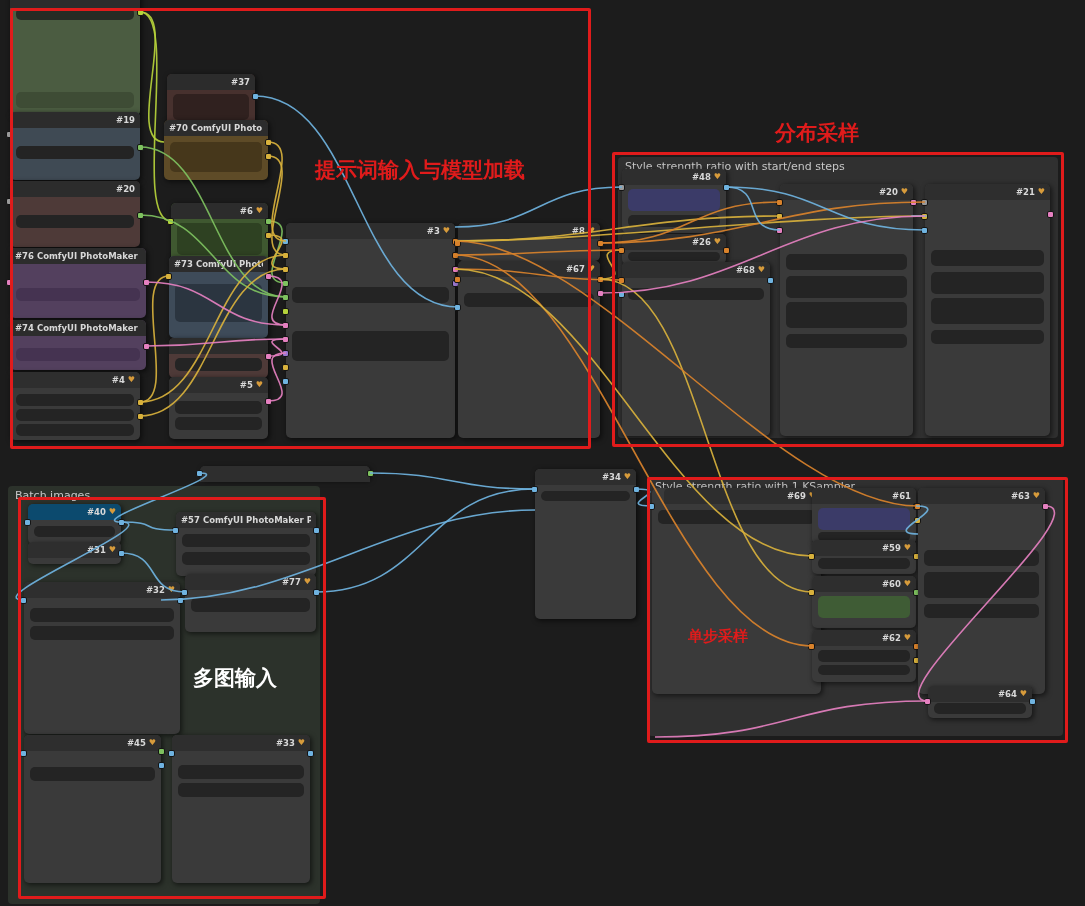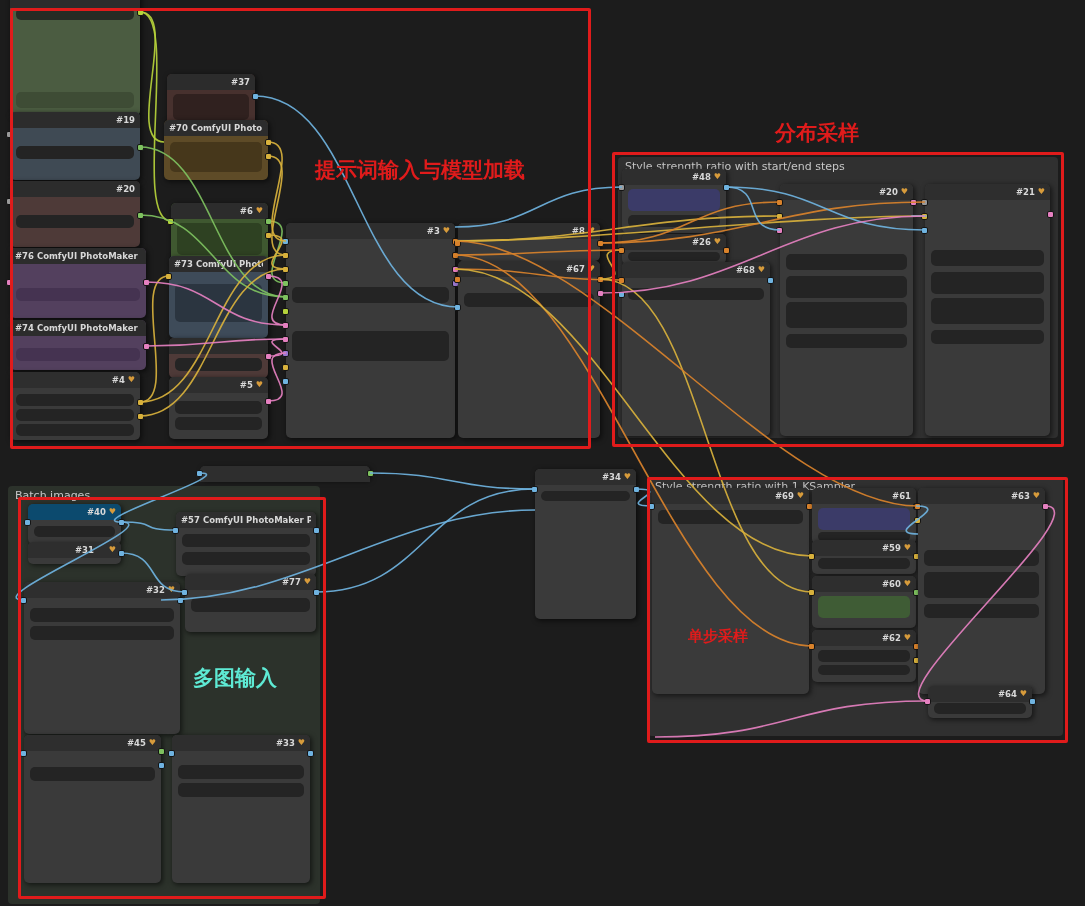--- a/index.html
+++ b/index.html
@@ -239,21 +239,21 @@
         </div>
         <div class="widget" style="top: 66px; height: 16px; background: rgb(36, 36, 36);"></div>
         <div class="widget" style="top: 88px; height: 22px; background: rgb(36, 36, 36);"></div>
         <div class="widget" style="top: 114px; height: 26px; background: rgb(36, 36, 36);"></div>
         <div class="widget" style="top: 146px; height: 14px; background: rgb(36, 36, 36);"></div>
         <div class="port in" style="top: 15px; background: rgb(154, 154, 154);"></div>
         <div class="port in" style="top: 29px; background: rgb(216, 177, 60);"></div>
         <div class="port in" style="top: 43px; background: rgb(111, 179, 224);"></div>
         <div class="port out" style="top: 27px; background: rgb(229, 128, 192);"></div>
       </div>
-      <div class="node" style="left: 652px; top: 488px; width: 157px; height: 206px; background: rgb(58, 58, 58);">
+      <div class="node" style="left: 652px; top: 488px; width: 157px; height: 206px; background: rgb(58, 58, 58); padding-left: 12px;">
         <div class="node-header" style="background: rgb(46, 46, 46);">
           <div class="node-title">#69</div>
           <div class="badge">♥</div>
         </div>
         <div class="widget" style="top: 22px; height: 14px; background: rgb(36, 36, 36);"></div>
         <div class="port in" style="top: 15px; background: rgb(111, 179, 224);"></div>
         <div class="port out" style="top: 15px; background: rgb(217, 130, 43);"></div>
       </div>
       <div class="node" style="left: 812px; top: 488px; width: 104px; height: 56px; background: rgb(58, 58, 58);">
         <div class="node-header" style="background: rgb(46, 46, 46);">
@@ -316,21 +316,21 @@
       <div class="node" style="left: 28px; top: 504px; width: 93px; height: 40px; background: rgb(58, 58, 58);">
         <div class="node-header" style="background: #0c4a6e;">
           <div class="node-title">#40</div>
           <div class="badge">♥</div>
         </div>
         <div class="widget" style="top: 22px; height: 11px; background: rgb(36, 36, 36);"></div>
         <div class="port in" style="top: 15px; background: rgb(111, 179, 224);"></div>
         <div class="port out" style="top: 15px; background: rgb(111, 179, 224);"></div>
       </div>
       <div class="node" style="left: 28px; top: 542px; width: 93px; height: 22px; background: rgb(58, 58, 58);">
-        <div class="node-header" style="background: rgb(46, 46, 46); gap: 12px;">
+        <div class="node-header" style="background: rgb(46, 46, 46);">
           <div class="node-title">#31</div>
           <div class="badge">♥</div>
         </div>
         <div class="port out" style="top: 8px; background: rgb(111, 179, 224);"></div>
       </div>
       <div class="node" style="left: 24px; top: 582px; width: 156px; height: 152px; background: rgb(58, 58, 58);">
         <div class="node-header" style="background: rgb(46, 46, 46);">
           <div class="node-title">#32</div>
           <div class="badge">♥</div>
         </div>
@@ -431,16 +431,16 @@
       <path d="M 370 473 C 452.5 473, 452.5 489, 535 489" fill="none" stroke="#6fb3e0" stroke-width="1.6" stroke-opacity="0.92"></path>
       <path d="M 200 473 C 240 473, 81 522, 121 522" fill="none" stroke="#6fb3e0" stroke-width="1.6" stroke-opacity="0.92"></path>
     </svg>
   <div id="overlay-layer">
       <div class="region" style="left: 10px; top: 8px; width: 575px; height: 435px; border-color: rgb(224, 27, 27);"></div>
       <div class="region" style="left: 612px; top: 152px; width: 446px; height: 289px; border-color: rgb(224, 27, 27);"></div>
       <div class="region" style="left: 18px; top: 497px; width: 302px; height: 396px; border-color: rgb(224, 27, 27);"></div>
       <div class="region" style="left: 647px; top: 477px; width: 415px; height: 260px; border-color: rgb(224, 27, 27);"></div>
       <div class="annotation" style="left: 315px; top: 156px; font-size: 21px; color: rgb(224, 27, 27);">提示词输入与模型加载</div>
       <div class="annotation" style="left: 775px; top: 119px; font-size: 21px; color: rgb(224, 27, 27);">分布采样</div>
-      <div class="annotation" style="left: 193px; top: 664px; font-size: 21px; color: #5eead4;">多图输入</div>
+      <div class="annotation" style="left: 193px; top: 664px; font-size: 21px; color: #ffffff;">多图输入</div>
       <div class="annotation" style="left: 688px; top: 627px; font-size: 15px; color: rgb(224, 27, 27);">单步采样</div>
     </div>
 </div>
 
 </body></html>

